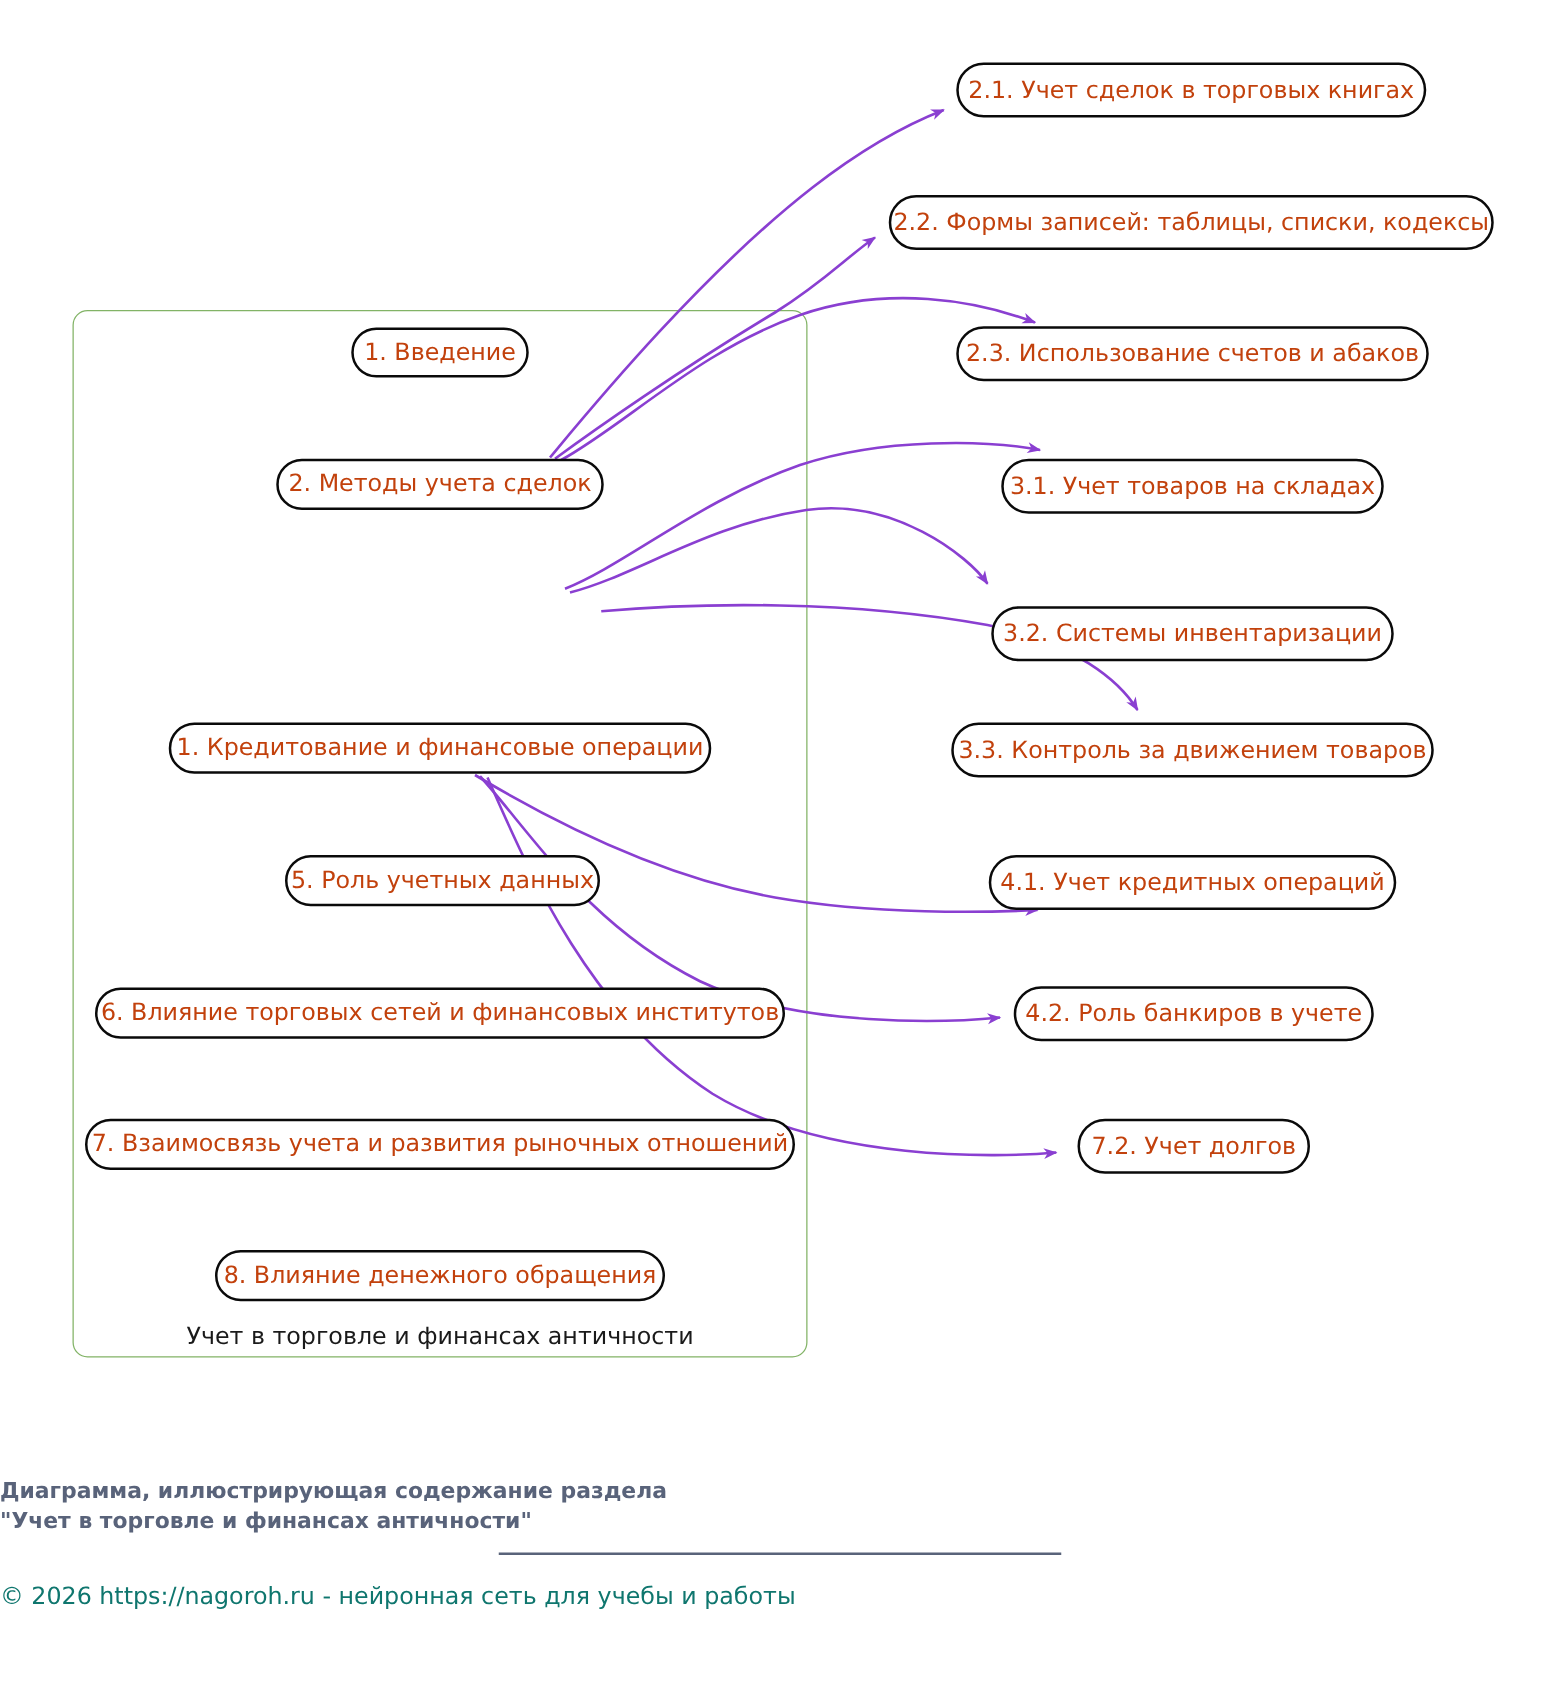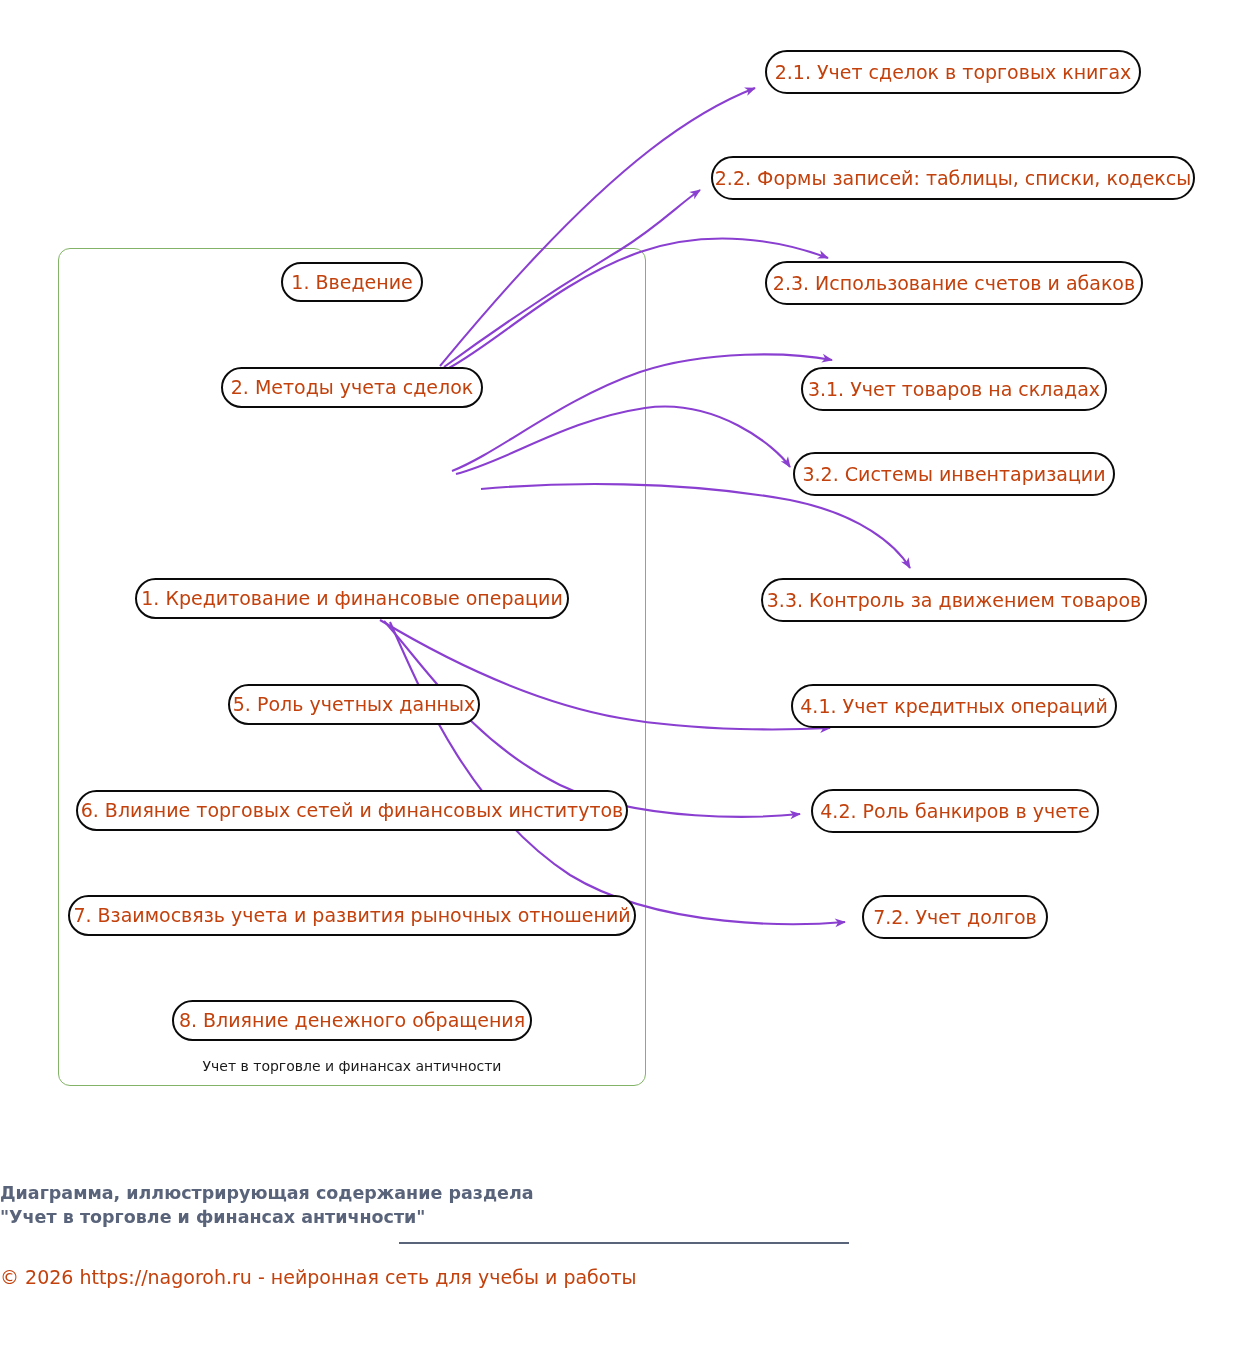--- a/index.html
+++ b/index.html
@@ -27,21 +27,21 @@
   }
   .cluster-box {
     position: absolute;
     border: 1.6px solid #82b366;
     border-radius: 12px;
     background: transparent;
     box-sizing: border-box;
   }
   .cluster-label {
     position: absolute;
-    font-size: 14px;
+    font-size: 19px;
     color: #1a1a1a;
     white-space: nowrap;
     text-align: center;
   }
   .node {
     position: absolute;
     box-sizing: border-box;
     border: 2px solid #0a0a0a;
     border-radius: 26px;
     background: #ffffff;
@@ -69,21 +69,21 @@
   }
   .footer-rule {
     width: 450px;
     height: 1.5px;
     background: #59637a;
     margin: 13px auto 0 auto;
   }
   .footer-credit {
     margin-top: 22px;
     font-size: 19px;
-    color: #c2410c;
+    color: #0f766e;
   }
 </style>
 </head>
 <body>
 
 <div id="canvas">
 
   <div class="cluster-box" style="left:58px; top:248px; width:588px; height:838px;"></div>
 
   <svg id="edge-layer" viewBox="0 0 1247 1355" xmlns="http://www.w3.org/2000/svg">
@@ -154,21 +154,21 @@
   </div>
 
   <div class="node" style="left:765px; top:261px; width:378px; height:44px;">
     <span>2.3. Использование счетов и абаков</span>
   </div>
 
   <div class="node" style="left:801px; top:367px; width:306px; height:44px;">
     <span>3.1. Учет товаров на складах</span>
   </div>
 
-  <div class="node" style="left:793px; top:452px; width:322px; height:44px;">
+  <div class="node" style="left:793px; top:485px; width:322px; height:44px;">
     <span>3.2. Системы инвентаризации</span>
   </div>
 
   <div class="node" style="left:761px; top:578px; width:386px; height:44px;">
     <span>3.3. Контроль за движением товаров</span>
   </div>
 
   <div class="node" style="left:791px; top:684px; width:326px; height:44px;">
     <span>4.1. Учет кредитных операций</span>
   </div>

